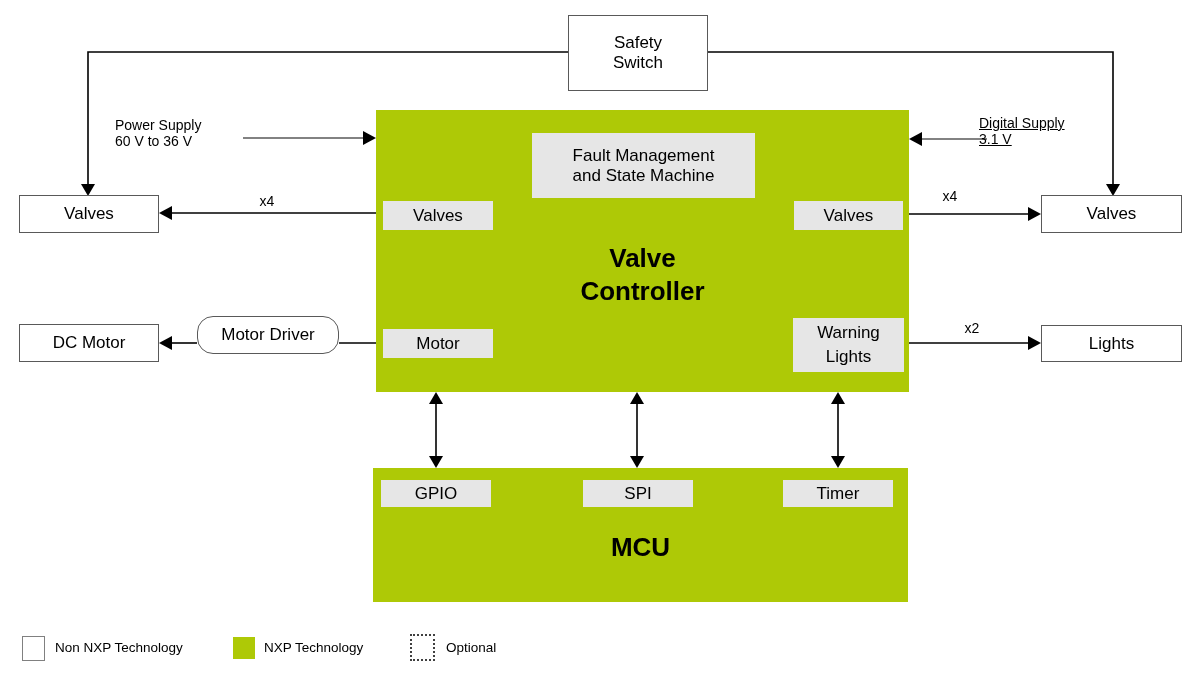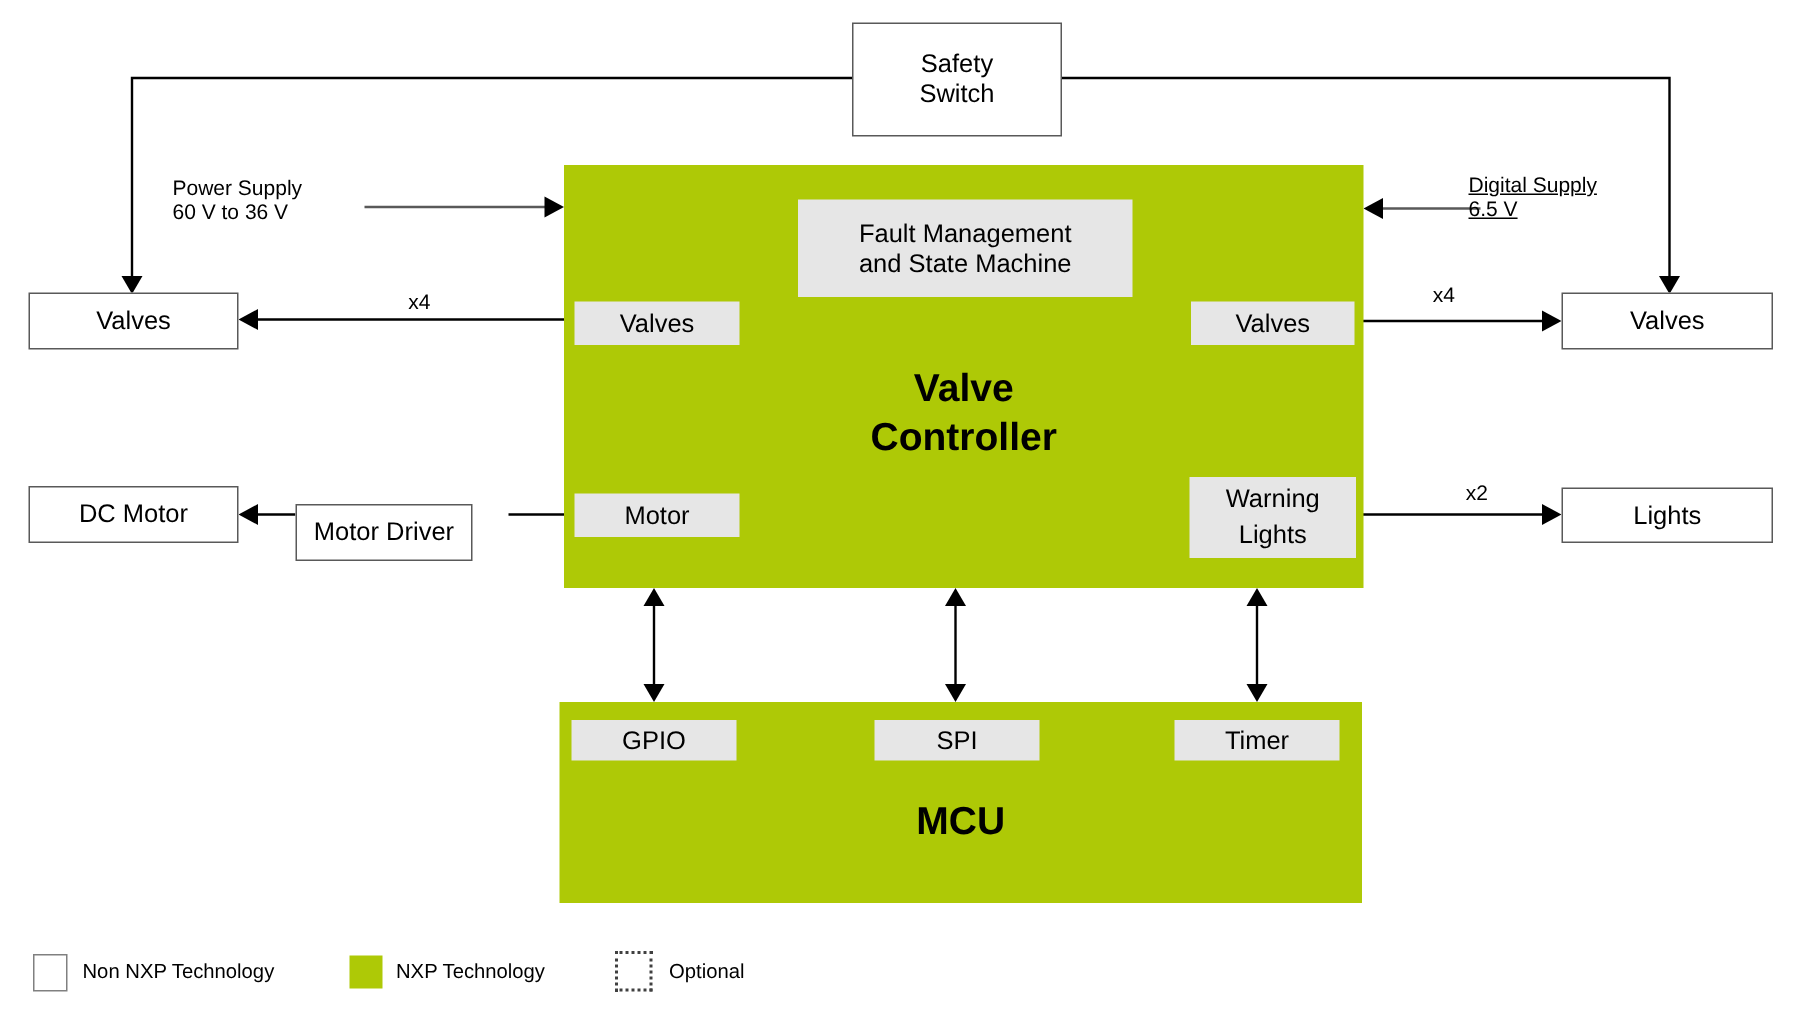--- a/index.html
+++ b/index.html
@@ -30,21 +30,21 @@
     font-size:17px;line-height:20px;
   }
   .big-title{
     position:absolute;left:0;width:100%;text-align:center;
     font-size:26px;line-height:33px;font-weight:bold;
   }
   .note{
     position:absolute;text-align:left;font-size:14px;line-height:16px;
   }
   .tag{
-    position:absolute;text-align:right;font-size:14px;line-height:15px;
+    position:absolute;text-align:center;font-size:14px;line-height:15px;
   }
   .legend-label{
     position:absolute;font-size:13.5px;line-height:16px;white-space:nowrap;
   }
   .legend-swatch{position:absolute;}
   #legend-non-nxp-swatch{left:22px;top:636px;width:23px;height:25px;background:#fff;border:1px solid var(--legend-border);}
   #legend-nxp-swatch{left:233px;top:637px;width:22px;height:22px;background:var(--nxp-green);}
   #legend-optional-swatch{left:410px;top:634px;width:25px;height:27px;background:#fff;border:2px dotted #404040;}
 </style>
 </head>
@@ -127,21 +127,21 @@
   </div>
 
   <div class="box" style="left:1041px;top:195px;width:141px;height:38px;">
     <span>Valves</span>
   </div>
 
   <div class="box" style="left:19px;top:324px;width:140px;height:38px;">
     <span>DC Motor</span>
   </div>
 
-  <div class="box" style="left:197px;top:336px;width:118px;height:38px;">
+  <div class="box" style="left:197px;top:316px;width:142px;height:38px;border-radius:16px;">
     <span>Motor Driver</span>
   </div>
 
   <div class="box" style="left:1041px;top:325px;width:141px;height:37px;">
     <span>Lights</span>
   </div>
 
   <div class="green" style="left:376px;top:110px;width:533px;height:282px;">
     <div class="port" style="left:156px;top:23px;width:223px;height:65px;">
       <div>
@@ -183,21 +183,21 @@
     <div class="big-title" style="top:63px;">MCU</div>
   </div>
 
   <div class="note" style="left:115px;top:117px;width:130px;">
     <div>Power Supply</div>
     <div>60 V to 36 V</div>
   </div>
 
   <div class="note" style="left:979px;top:115px;width:130px;text-decoration:underline;">
     <div>Digital Supply</div>
-    <div>6.5 V</div>
+    <div>3.1 V</div>
   </div>
 
   <div class="tag" style="left:247px;top:194px;width:40px;">x4</div>
   <div class="tag" style="left:930px;top:189px;width:40px;">x4</div>
   <div class="tag" style="left:952px;top:321px;width:40px;">x2</div>
 
   <div>
     <div class="legend-swatch" id="legend-non-nxp-swatch"></div>
     <div class="legend-label" style="left:55px;top:640px;">Non NXP Technology</div>
 

